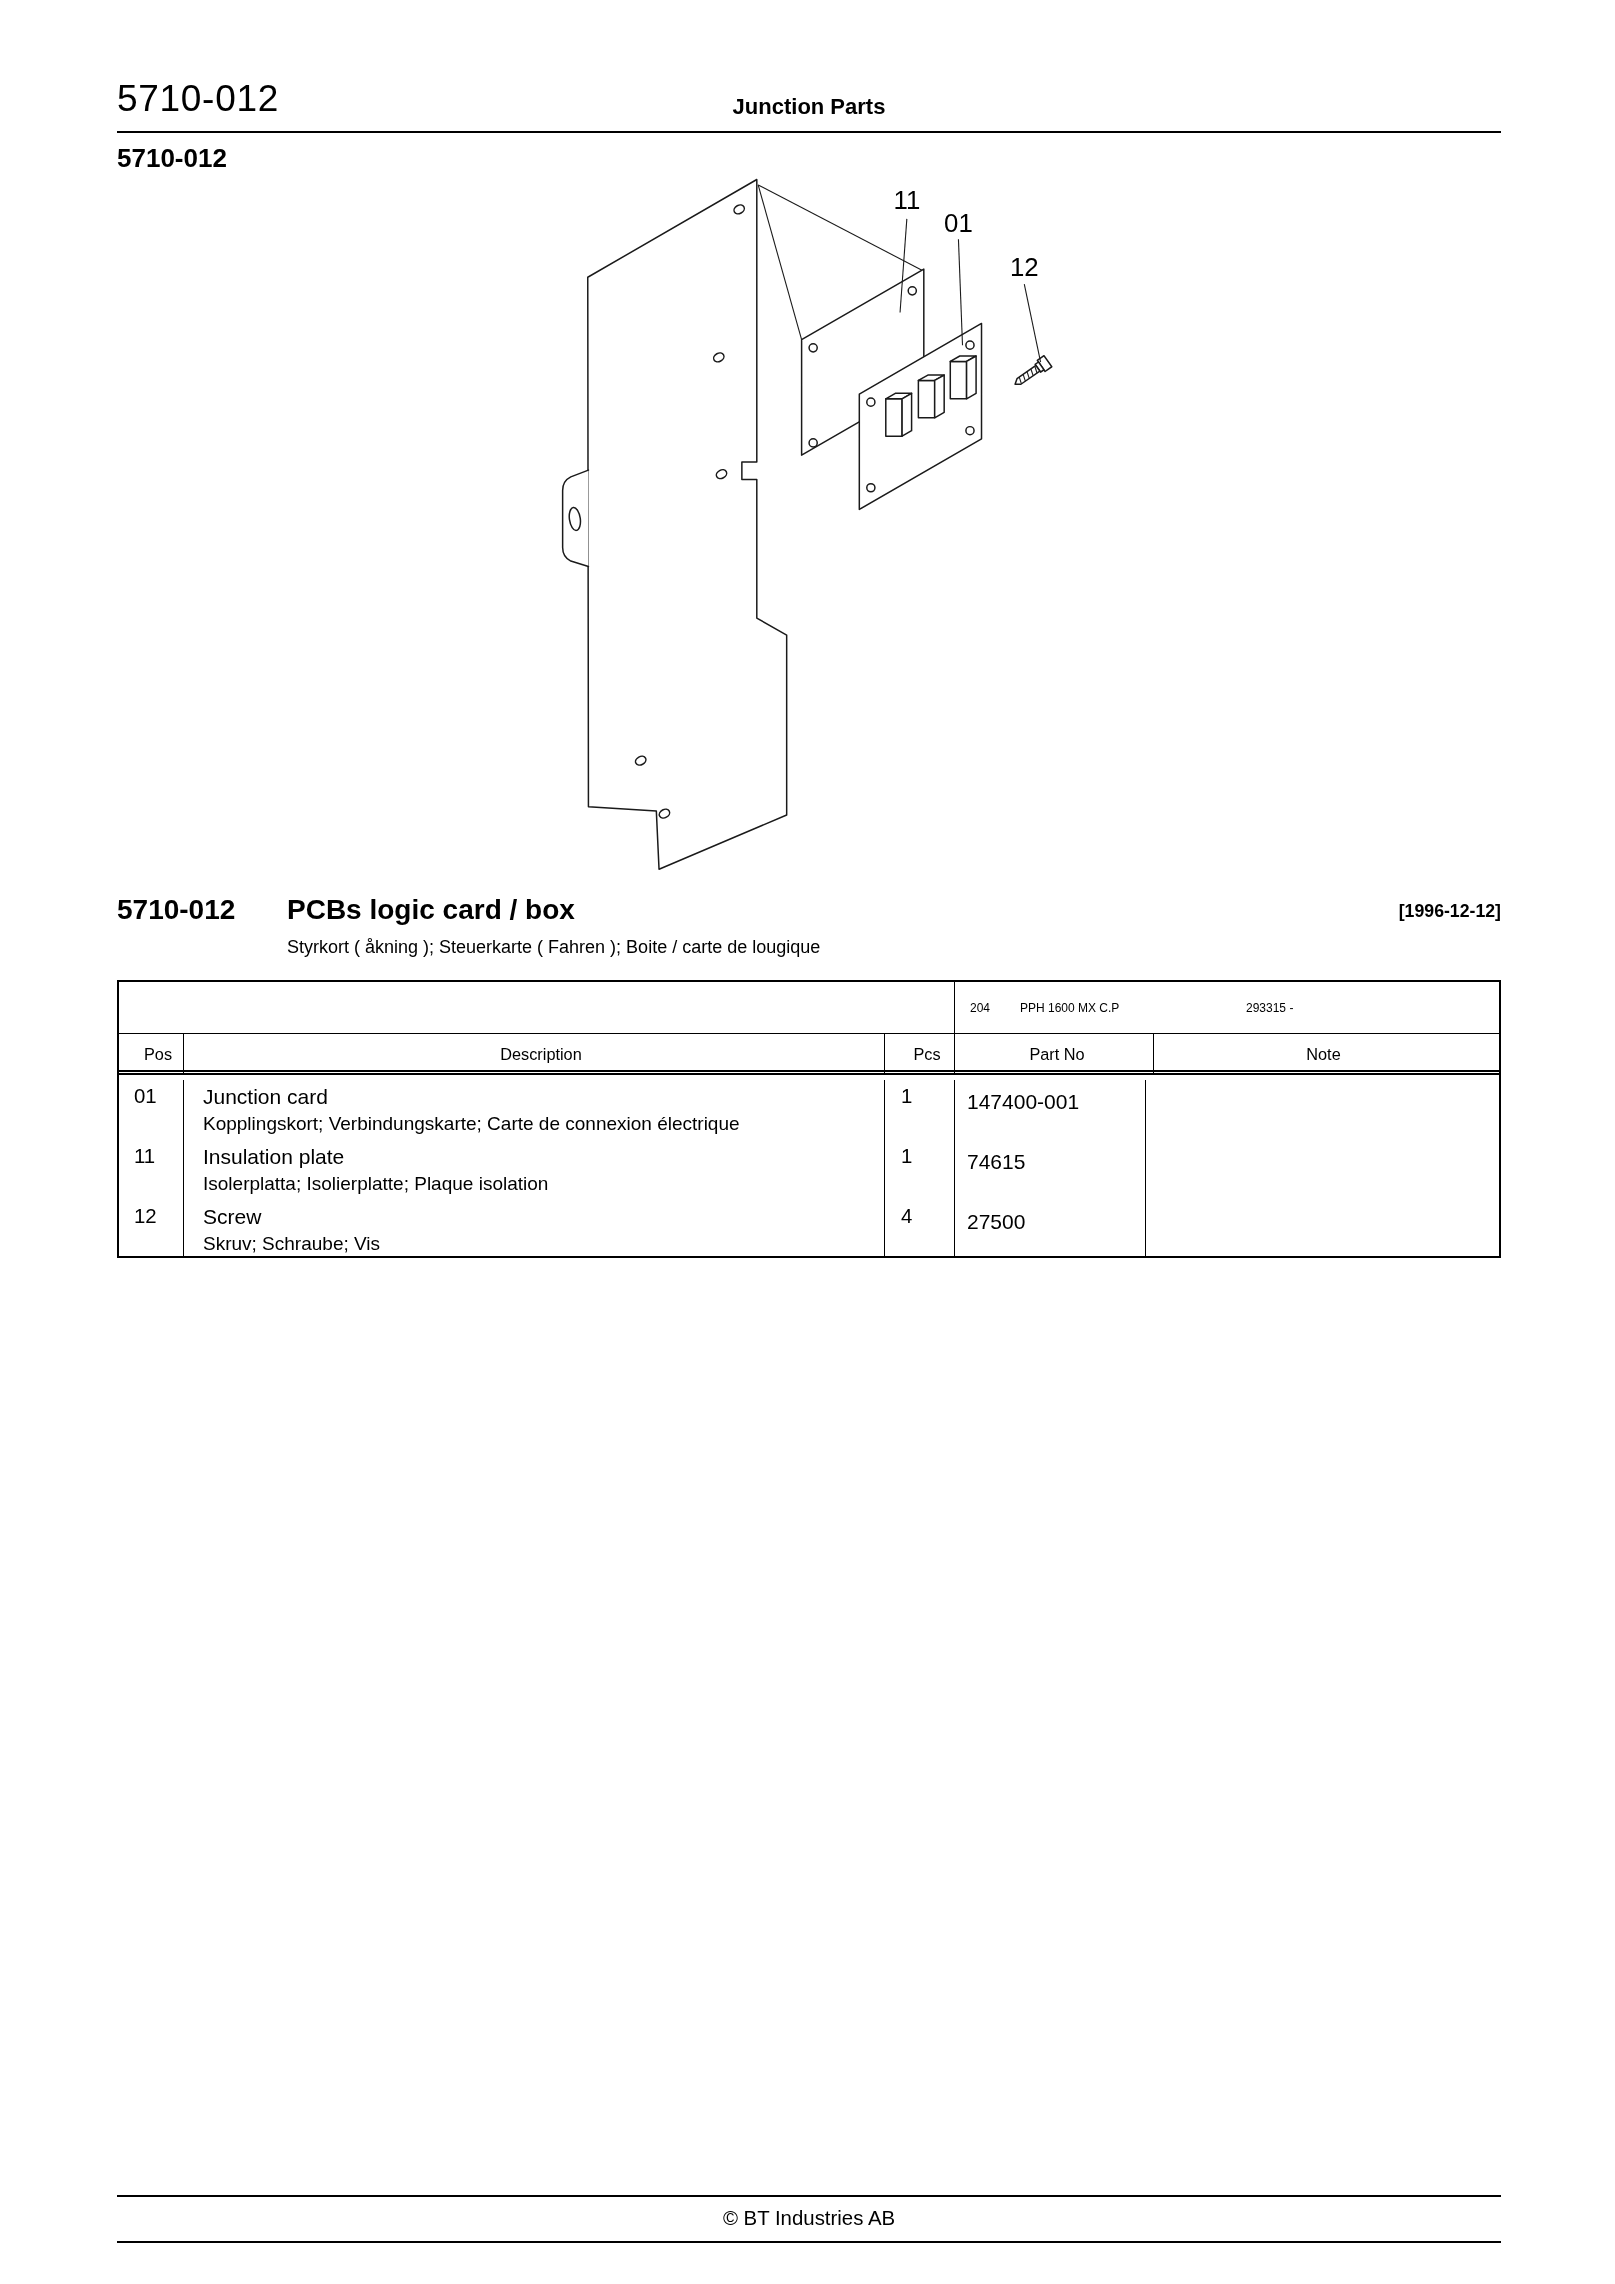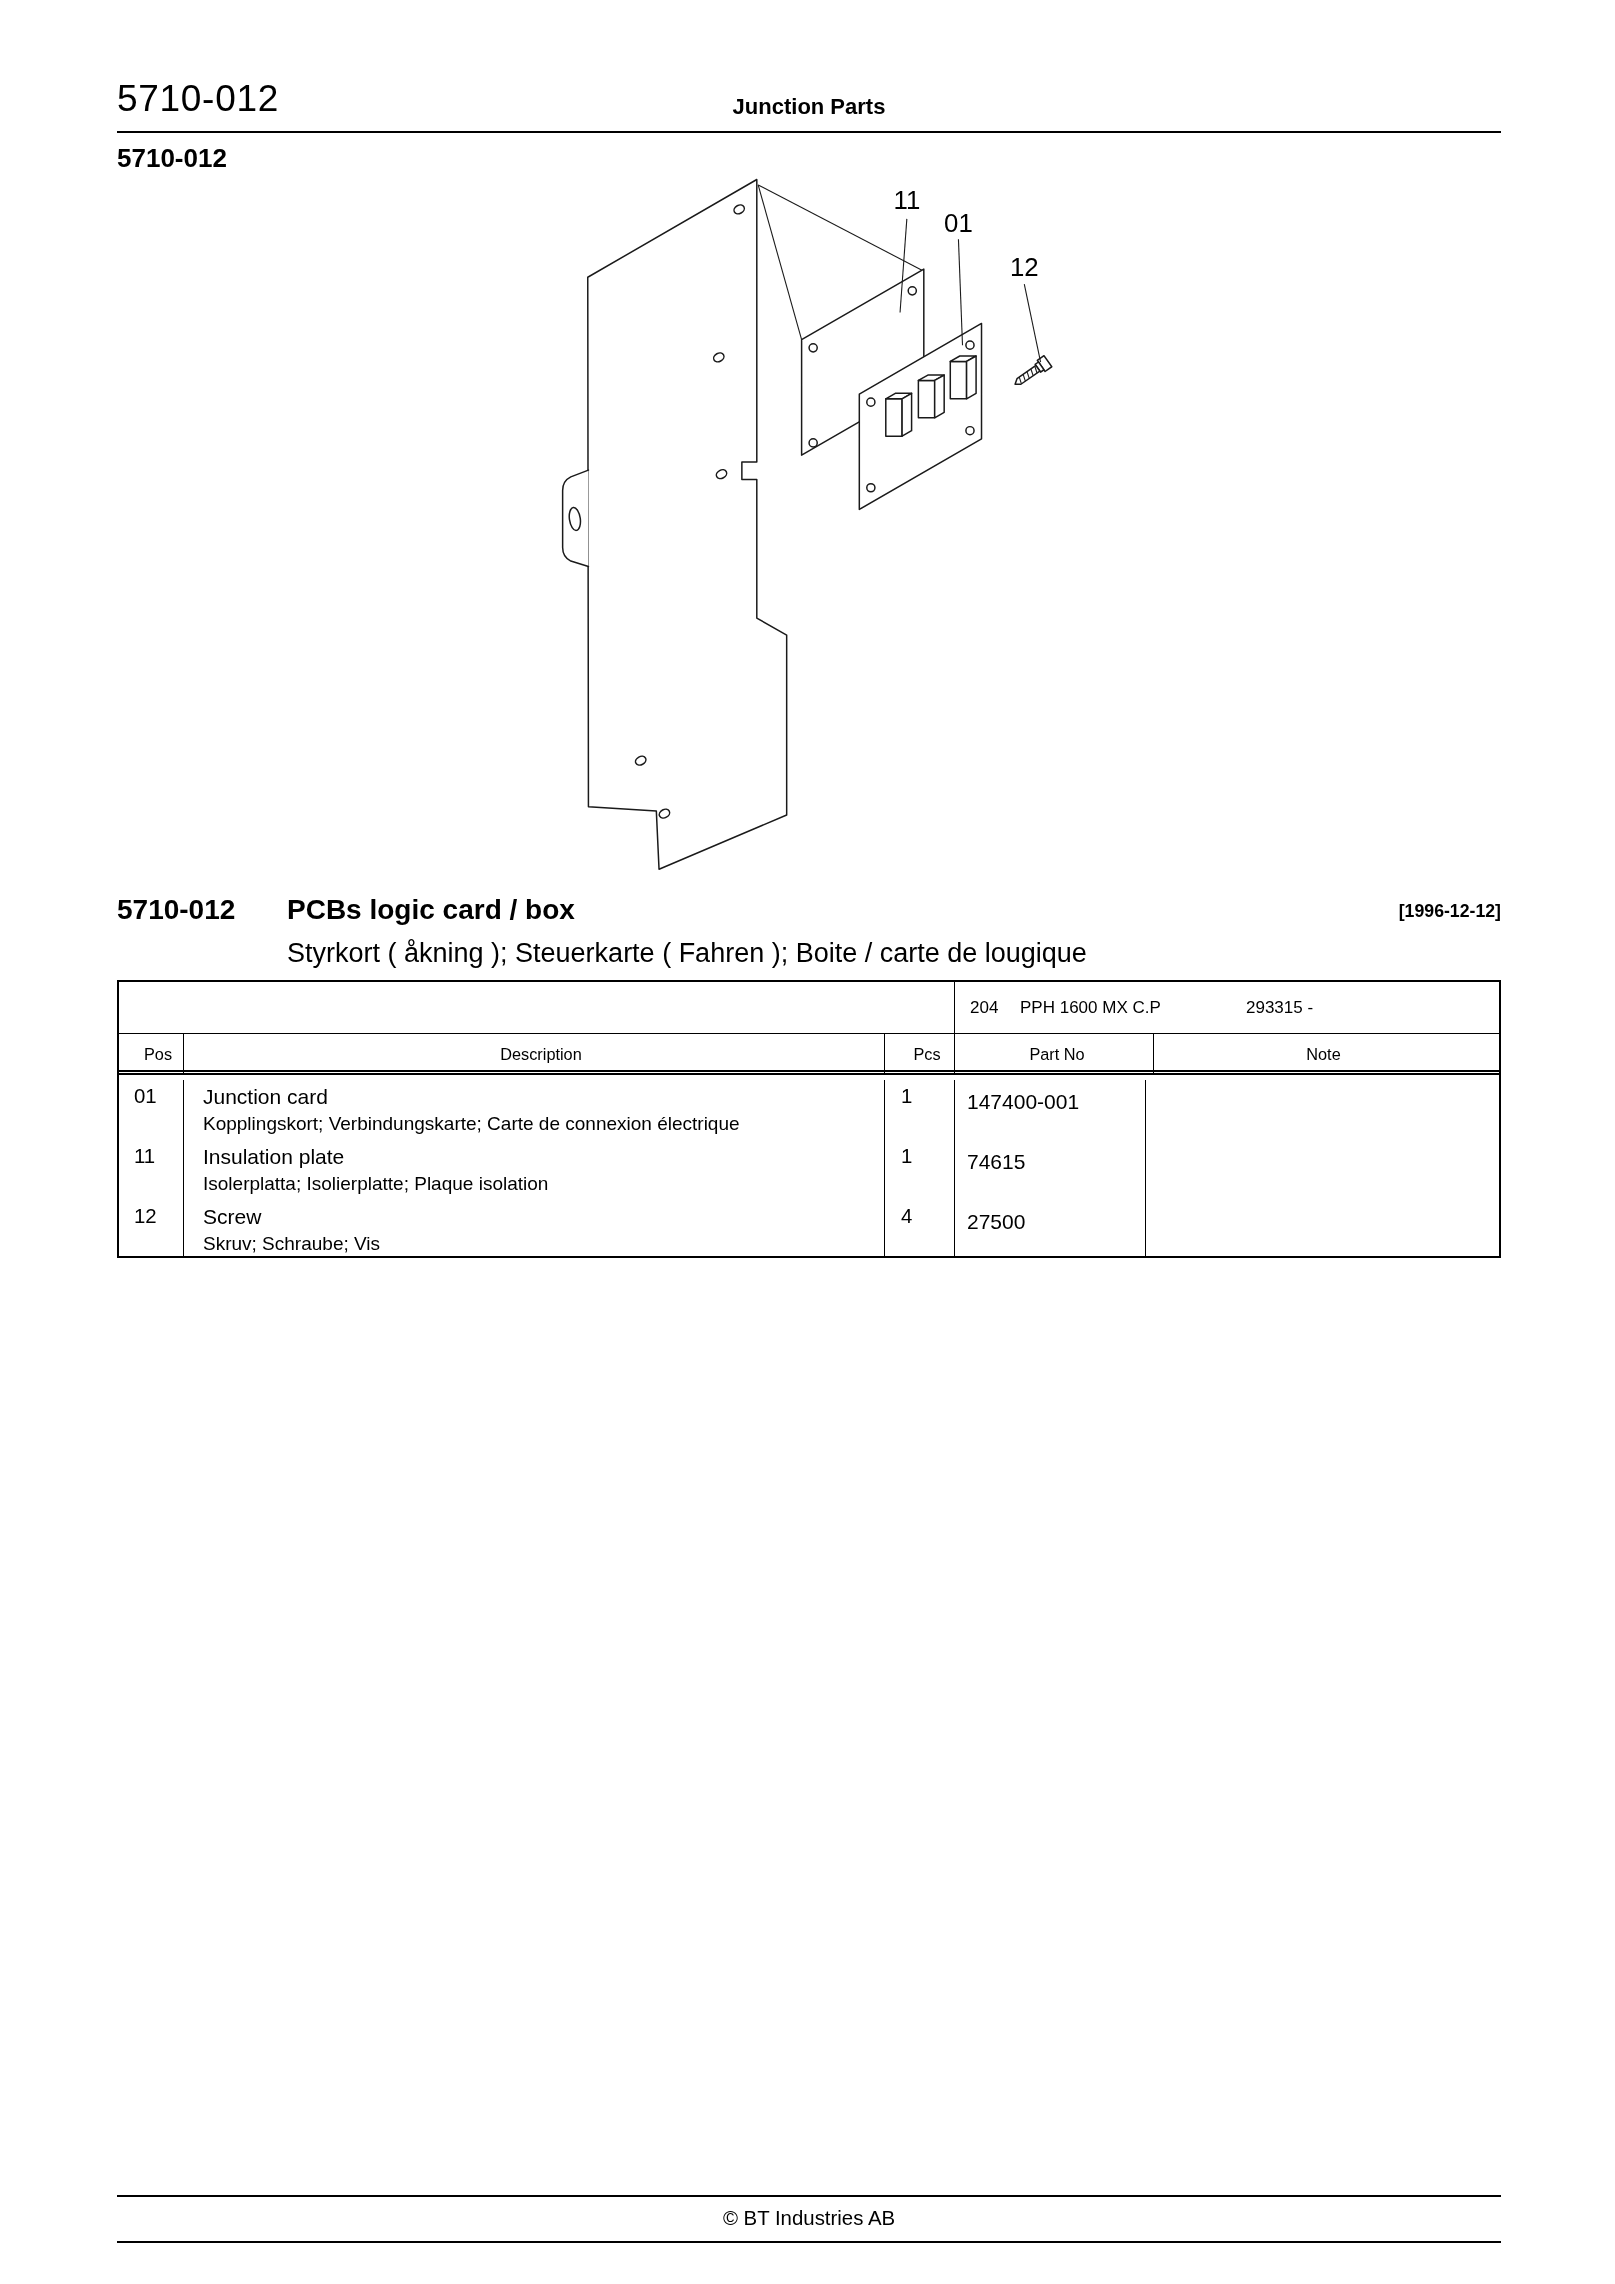--- a/index.html
+++ b/index.html
@@ -18,26 +18,26 @@
   .diagram { position:absolute; left:557px; top:170px; width:625px; height:740px; }
   .diagram .ln { stroke:#1a1a1a; fill:none; stroke-width:2.2; stroke-linejoin:round; stroke-linecap:round; }
   .diagram .thin { stroke:#1a1a1a; fill:none; stroke-width:1.6; }
   .diagram .white { fill:#ffffff; }
   .diagram text { font-family:"Liberation Sans", sans-serif; font-size:38px; fill:#000; stroke:none; }
 
   
   .sec-head-code { position:absolute; left:117px; top:896px; font-size:28px; font-weight:700; line-height:1; }
   .sec-head-title { position:absolute; left:287px; top:896px; font-size:28px; font-weight:700; line-height:1; }
   .sec-date { position:absolute; right:115px; top:903px; font-size:17.7px; font-weight:700; line-height:1; }
-  .sec-subtitle { position:absolute; left:287px; top:937px; font-size:27px; line-height:1.2; }
+  .sec-subtitle { position:absolute; left:287px; top:937px; font-size:18px; line-height:1.2; }
 
   
   .parts-table { position:absolute; left:117px; top:980px; width:1384px; height:278px; border:2px solid #000; background:#fff; }
   .model-row { position:absolute; left:0; top:0; right:0; height:52px; border-bottom:1.4px solid #000; }
-  .model-cell { position:absolute; left:835px; top:0; bottom:0; right:0; border-left:1.4px solid #000; font-size:17px; }
+  .model-cell { position:absolute; left:835px; top:0; bottom:0; right:0; border-left:1.4px solid #000; font-size:12px; }
   .model-cell span { position:absolute; top:50%; transform:translateY(-50%); white-space:nowrap; }
   .m-code  { left:15px; }
   .m-name  { left:65px; }
   .m-serial{ left:291px; }
 
   .head-row { position:absolute; left:0; top:52px; right:0; height:41px; border-bottom:5.4px double #000; }
   .head-cell { position:absolute; top:0; height:41px; line-height:41px; text-align:center; font-size:16.3px;padding-left:14px; }
   .hc-pos  { left:0px;    width:64px; }
   .hc-desc { left:64px;   width:701px; border-left:1.4px solid #000; }
   .hc-pcs  { left:765px; width:71px;  border-left:1.4px solid #000; }

